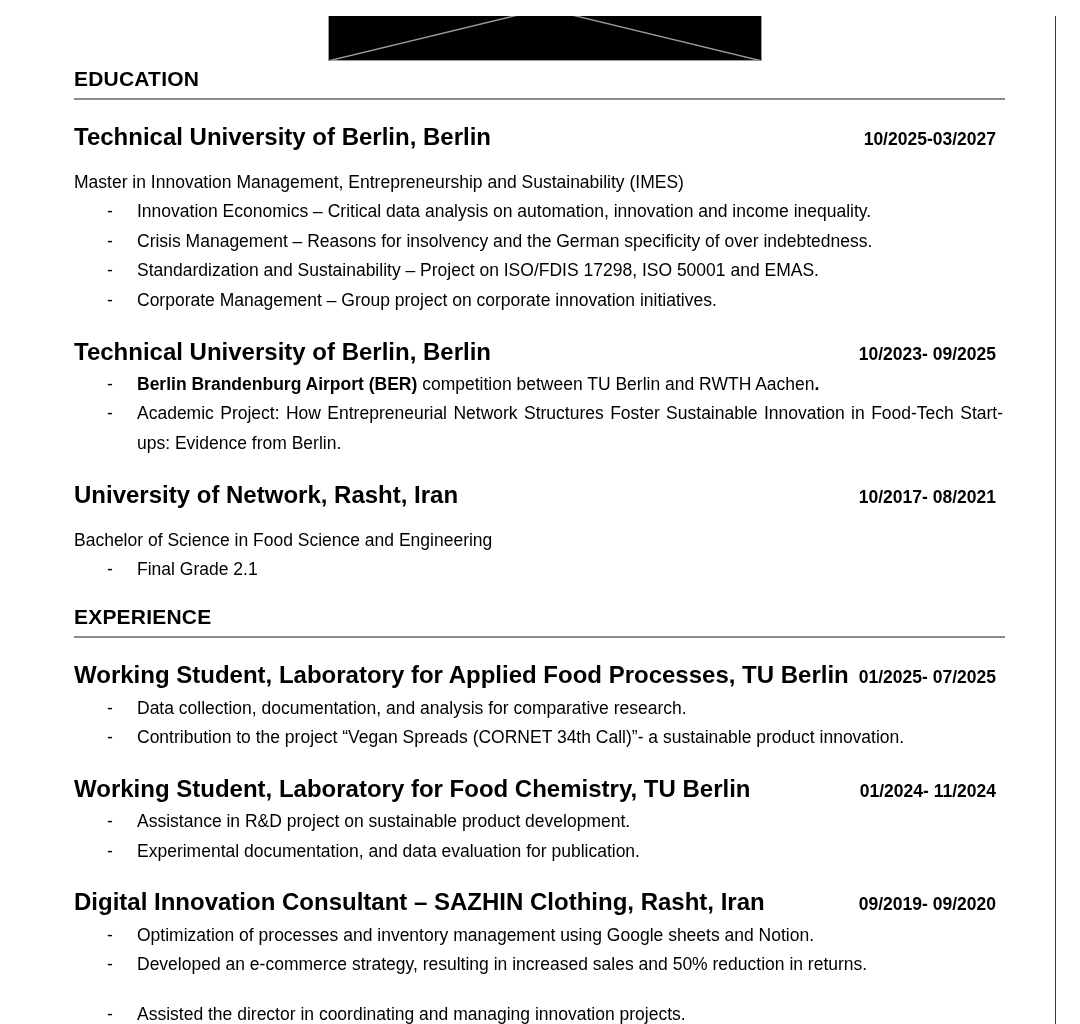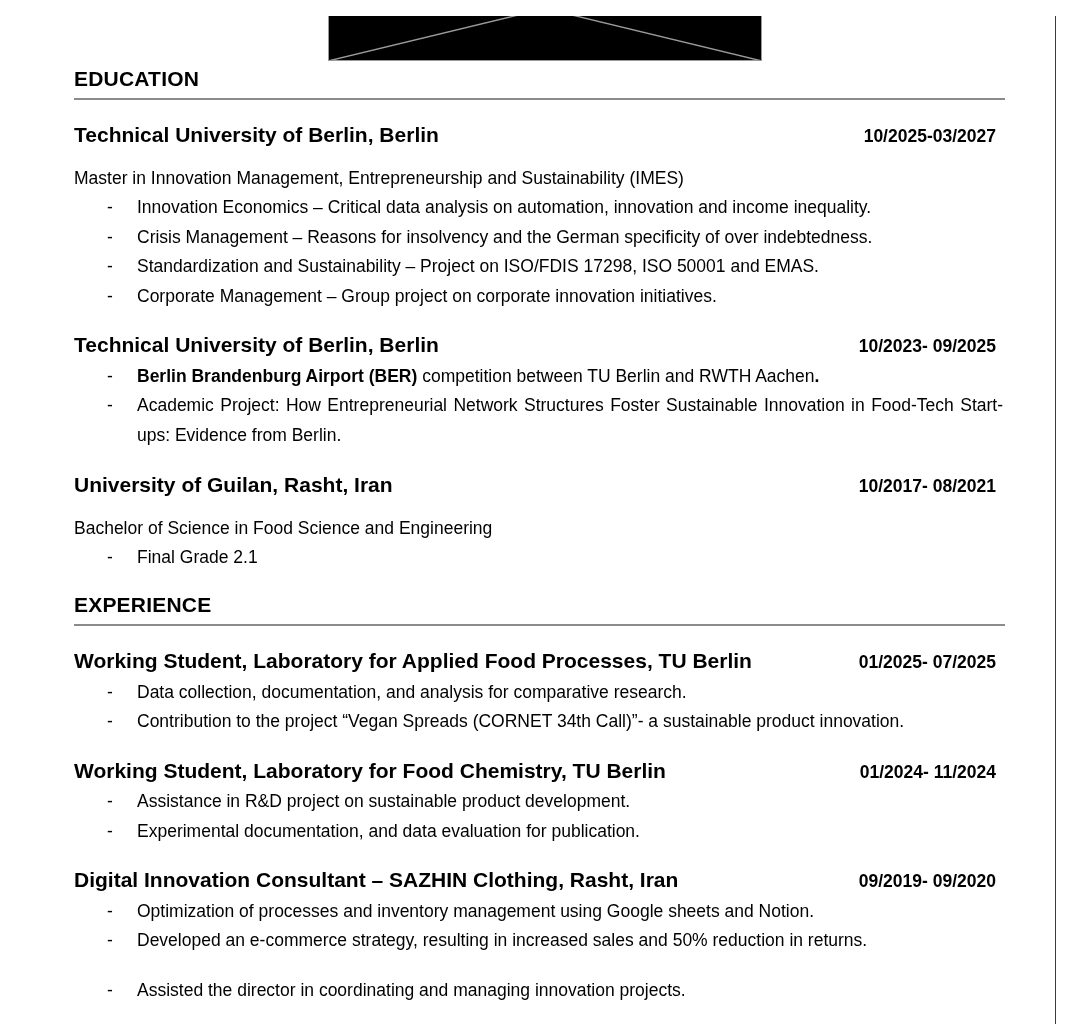--- a/index.html
+++ b/index.html
@@ -75,21 +75,21 @@
   .entry {
     margin-top: 20px;
   }
   .entry-head {
     display: flex;
     align-items: baseline;
     justify-content: space-between;
     width: 922px;
   }
   .entry-title {
-    font-size: 21px;
+    font-size: 24px;
     font-weight: bold;
     line-height: 1.35;
     white-space: nowrap;
   }
   .entry-date {
     font-size: 17.5px;
     font-weight: bold;
     line-height: 1.35;
     white-space: nowrap;
     text-align: right;
@@ -200,21 +200,21 @@
           </li>
           <li class="justify">
             <span class="dash">-</span>
             <span class="txt">Academic Project: How Entrepreneurial Network Structures Foster Sustainable Innovation in Food-Tech Start-ups: Evidence from Berlin.</span>
           </li>
         </ul>
       </div>
 
       <div class="entry">
         <div class="entry-head">
-          <span class="entry-title">University of Guilan, Rasht, Iran</span>
+          <span class="entry-title">University of Network, Rasht, Iran</span>
           <span class="entry-date">10/2017- 08/2021</span>
         </div>
         <div class="entry-sub">Bachelor of Science in Food Science and Engineering</div>
         <ul class="bullets">
           <li>
               <span class="dash">-</span>
               <span class="txt">Final Grade 2.1</span>
             </li>
         </ul>
       </div>

